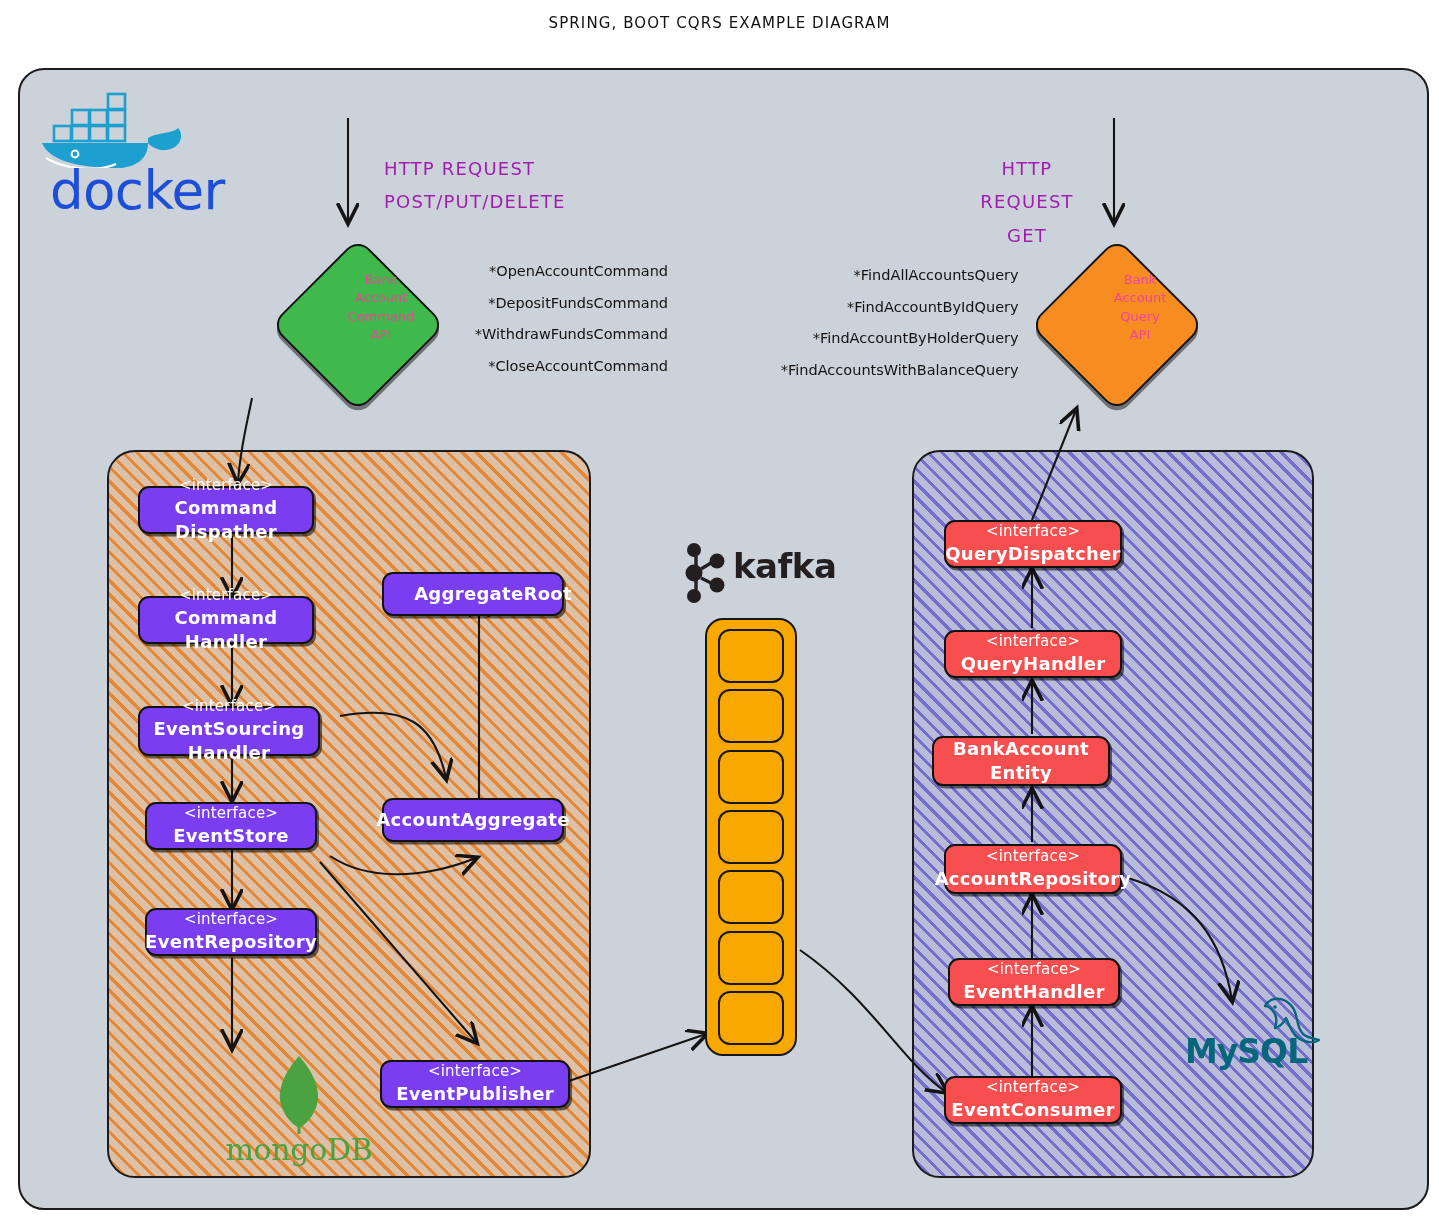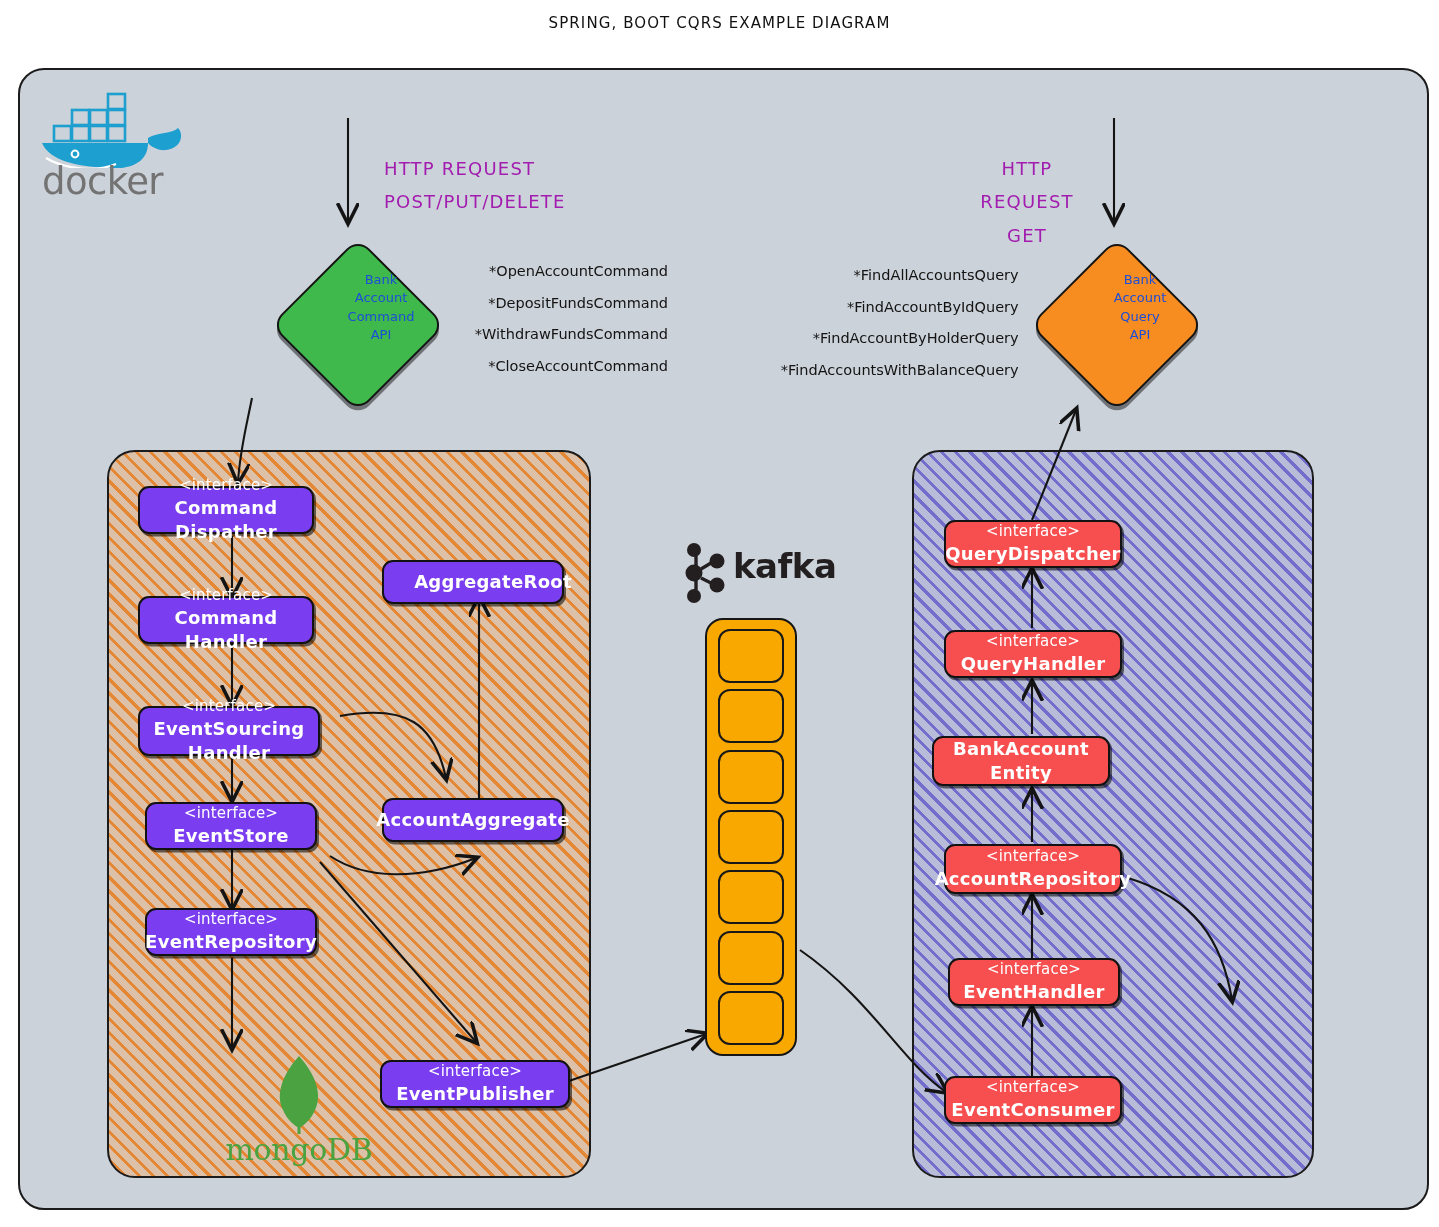--- a/index.html
+++ b/index.html
@@ -134,21 +134,21 @@
     box-shadow: 3px 3px 0 rgba(0,0,0,0.45);
   }
   .diamond-shape.green  { background: #3fb94b; }
   .diamond-shape.orange { background: #f78c20; }
   .diamond-label {
     position: absolute;
     left: -30px;
     top: 8px;
     width: 230px;
     text-align: center;
-    color: #1d4ed8;
+    color: #ec4899;
     font-family: "DejaVu Sans", sans-serif;
     font-size: 13px;
     line-height: 1.42;
     pointer-events: none;
   }
 
   
   .cmdlist {
     position: absolute;
     font-family: "DejaVu Sans", sans-serif;
@@ -224,25 +224,25 @@
   
   #docker-logo {
     position: absolute;
     left: 32px;
     top: 88px;
     width: 160px;
     height: 125px;
   }
   #docker-word {
     position: absolute;
-    left: 10px;
+    left: 18px;
     top: 72px;
     font-family: "DejaVu Sans", sans-serif;
-    font-size: 37px;
-    color: #737373;
+    font-size: 53px;
+    color: #1d4ed8;
     letter-spacing: -0.6px;
     font-weight: 400;
   }
 
   
   #mongo-logo {
     position: absolute;
     left: 176px;
     top: 1054px;
     width: 160px;
@@ -419,21 +419,21 @@
   <div class="ifbox purple" style="left:145px; top:802px; width:172px; height:48px;">
     <span class="stereo">&lt;interface&gt;</span>
     <span class="nm">EventStore</span>
   </div>
 
   <div class="ifbox purple" style="left:145px; top:908px; width:172px; height:48px;">
     <span class="stereo">&lt;interface&gt;</span>
     <span class="nm">EventRepository</span>
   </div>
 
-  <div class="ifbox purple" style="left:382px; top:560px; width:182px; height:44px;padding-left:46px;">
+  <div class="ifbox purple" style="left:382px; top:572px; width:182px; height:44px;padding-left:46px;">
     <span class="nm">AggregateRoot</span>
   </div>
 
   <div class="ifbox purple" style="left:382px; top:798px; width:182px; height:44px;">
     <span class="nm">AccountAggregate</span>
   </div>
 
   <div class="ifbox purple" style="left:380px; top:1060px; width:190px; height:48px;">
     <span class="stereo">&lt;interface&gt;</span>
     <span class="nm">EventPublisher</span>
@@ -499,14 +499,21 @@
   </div>
 
   <div id="mongo-logo">
     <svg width="160" height="80" viewBox="0 0 160 80">
       <path d="M80 2 C96 20 104 40 96 56 C92 66 84 72 80 74 C76 72 68 66 64 56 C56 40 64 20 80 2 Z" fill="#4aa241"></path>
       <line x1="80" y1="68" x2="80" y2="80" stroke="#4aa241" stroke-width="3"></line>
     </svg>
     <div id="mongo-word">mongoDB</div>
   </div>
 
+  <div id="mysql-logo">
+    <svg width="135" height="60" viewBox="0 0 135 60">
+      <path d="M86 6 C96 2 106 8 110 18 C113 26 112 34 118 40 C124 45 130 44 134 46 C128 50 118 48 112 43 C106 38 104 30 101 24 C98 30 94 33 90 34 C92 28 92 22 88 17 C85 13 82 12 80 12 C82 8 84 7 86 6 Z" fill="none" stroke="#06667c" stroke-width="2.4" stroke-linejoin="round"></path>
+      <circle cx="90" cy="13" r="1.8" fill="#06667c"></circle>
+    </svg>
+    <div id="mysql-word">MySQL</div>
+  </div>
 
 </div>
 
 </body></html>

